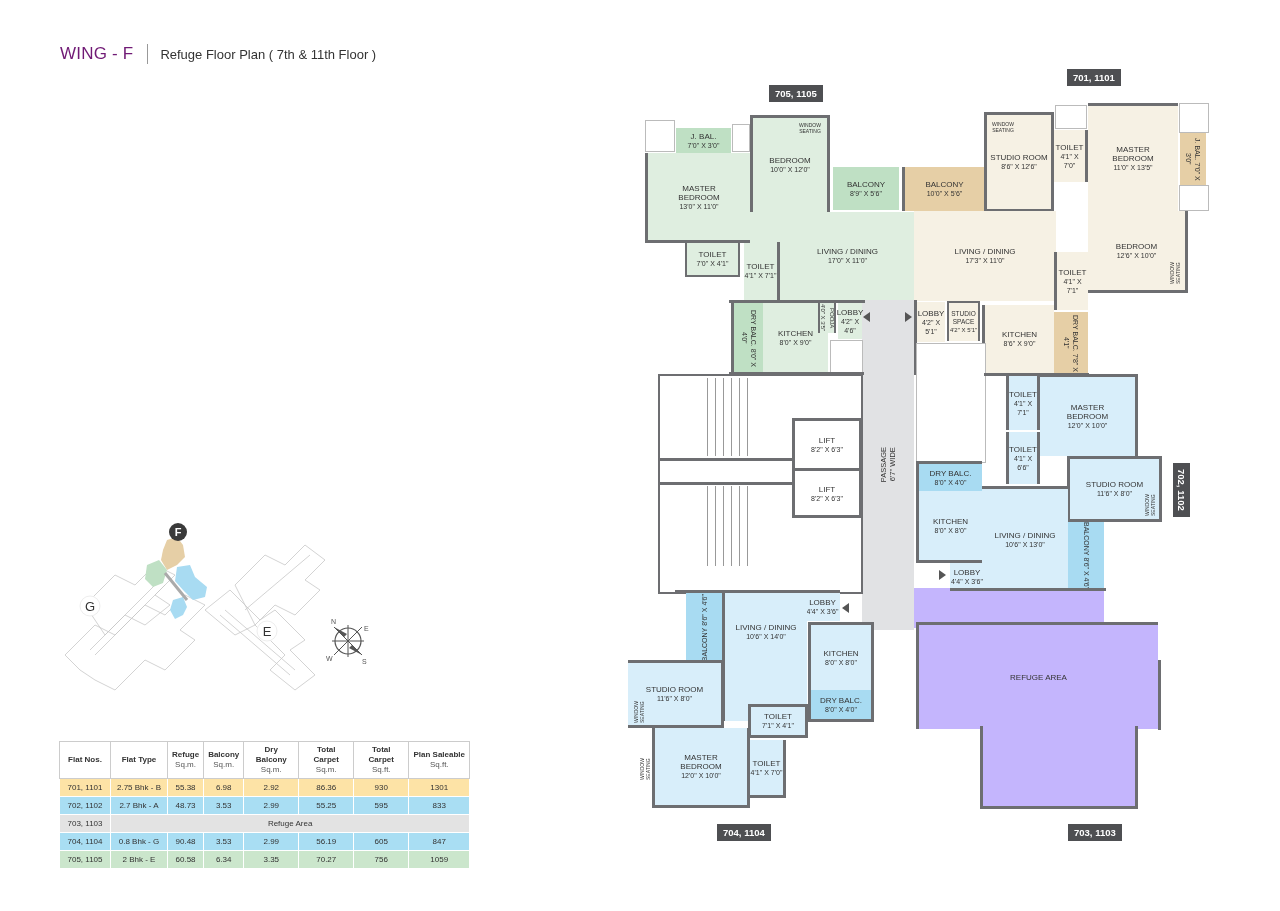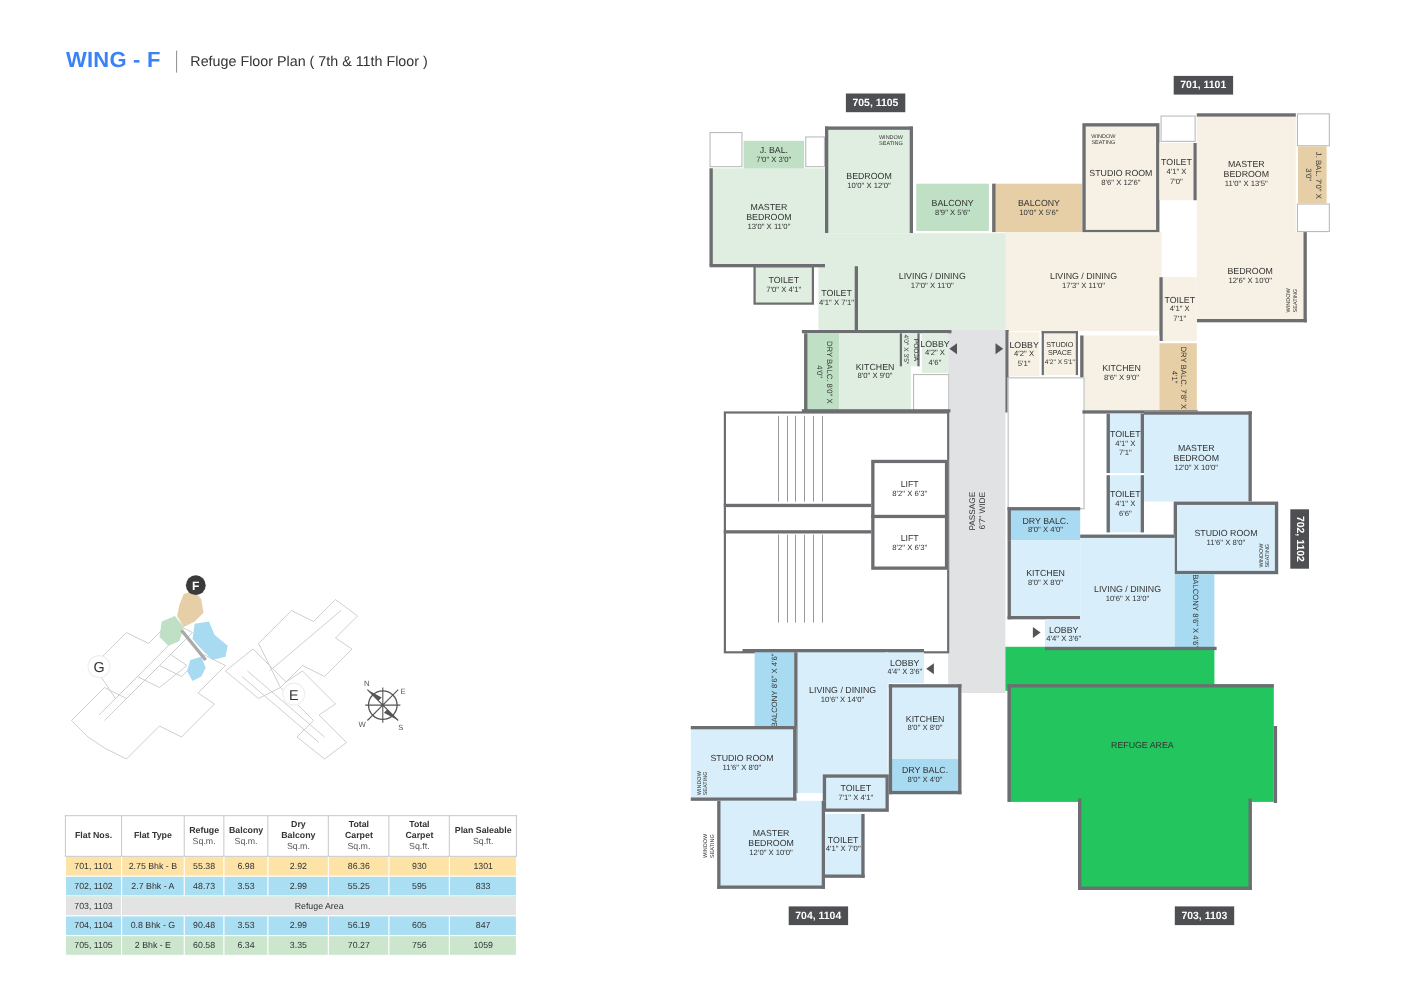--- a/index.html
+++ b/index.html
@@ -1,18 +1,18 @@
 <!DOCTYPE html>
 <html><head>
 <meta charset="utf-8">
 <style>
   html,body{margin:0;padding:0;background:#ffffff;}
   body{width:1280px;height:911px;position:relative;overflow:hidden;font-family:"Liberation Sans",sans-serif;color:#333;}
   .title-wrap{position:absolute;left:60px;top:44px;display:flex;align-items:center;}
-  .wing{font-weight:bold;font-size:20px;color:#3b82f6;letter-spacing:0.2px;}
+  .wing{font-weight:normal;font-size:17px;color:#701a75;letter-spacing:0.2px;}
   .sep{width:1px;height:20px;background:#999;margin:0 12px 0 14px;}
   .subtitle{font-size:13px;color:#333;}
 
   
   .keyplan{position:absolute;left:55px;top:515px;width:330px;height:180px;}
 
   
   table.areas{position:absolute;left:59px;top:741px;border-collapse:collapse;font-size:8px;color:#333;}
   table.areas th{font-weight:bold;text-align:center;padding:3px 4px;border:1px solid #ccc;background:#fff;line-height:10px;height:20px;}
   table.areas th .unit{font-weight:normal;display:block;color:#555;}
@@ -27,21 +27,21 @@
   .room{position:absolute;box-sizing:border-box;display:flex;flex-direction:column;align-items:center;justify-content:center;text-align:center;font-size:7.5px;line-height:9px;color:#333;text-transform:uppercase;}
   .room .nm{font-size:8px;}
   .room .dm{font-size:7px;}
   .wall{position:absolute;background:#6d6e71;}
   .green{background:#dfeee0;}
   .green-d{background:#bfe0c4;}
   .cream{background:#f6f1e4;}
   .tan{background:#e6cfa6;}
   .blue{background:#d8eefa;}
   .blue-d{background:#a8dbf2;}
-  .grey{background:#22c55e;}
+  .grey{background:#c4b5fd;}
   .passage{background:#e1e2e4;}
   .shaft{background:#fff;border:1px solid #bbb;}
   .tag{position:absolute;background:#4e4f52;color:#fff;font-size:9.5px;font-weight:bold;padding:3px 6px;line-height:11px;}
   .tag.v{writing-mode:vertical-rl;padding:6px 3px;}
   .vert{writing-mode:vertical-rl;}
   .rot{transform:rotate(180deg);}
   .arrow{position:absolute;width:0;height:0;border-top:5px solid transparent;border-bottom:5px solid transparent;}
   .arrow.l{border-right:7px solid #555;}
   .arrow.r{border-left:7px solid #555;}
   .stairs{position:absolute;background:repeating-linear-gradient(90deg,#fff 0 7px,#999 7px 8px);}

